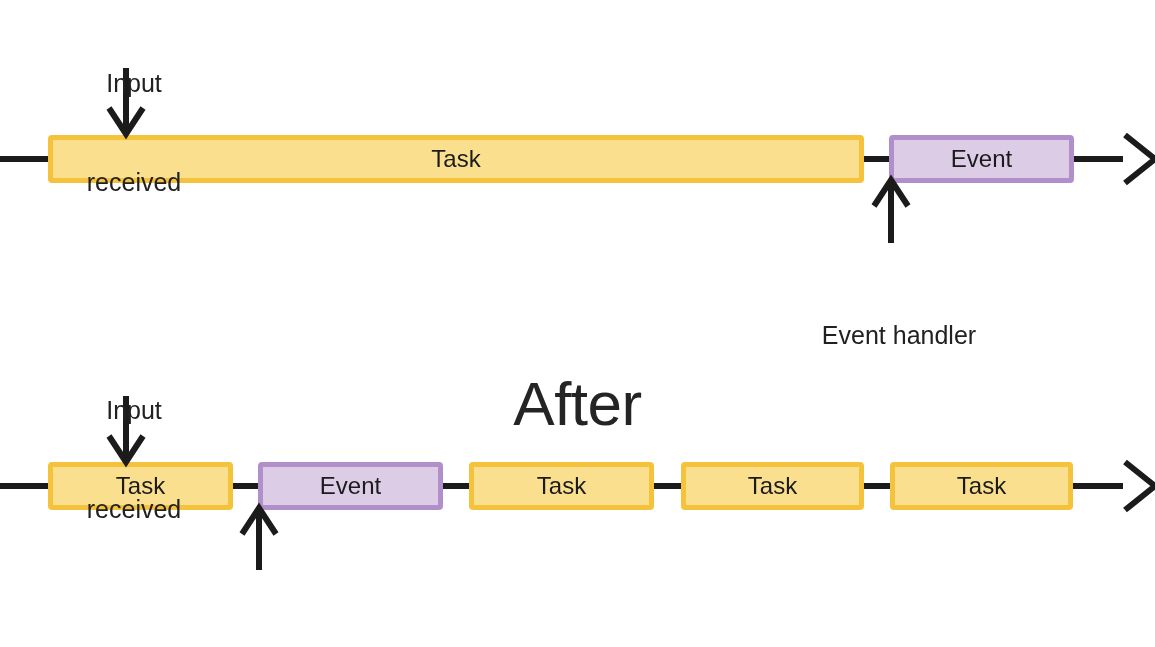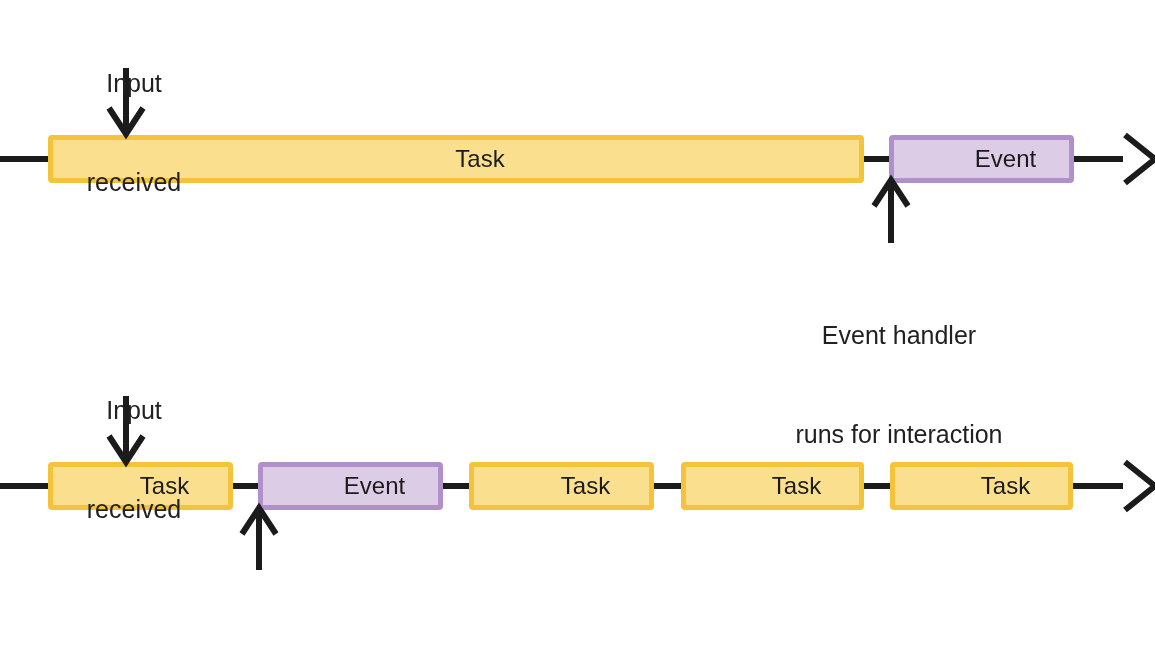--- a/index.html
+++ b/index.html
@@ -46,21 +46,20 @@
     white-space: pre;
     margin-left: 8px;
   }
   .box-label {
     position: absolute;
     font-size: 24px;
     color: #1b1b1b;
     text-align: center;
     line-height: 1;
     white-space: nowrap;
-    padding-left: 24px;
   }
 </style>
 </head>
 <body>
 
 <div id="canvas">
 
   <svg class="layer" viewBox="0 0 1155 647" xmlns="http://www.w3.org/2000/svg">
     <g id="svg-root">
         <g>
@@ -90,29 +89,29 @@
           <line x1="126" y1="396" x2="126" y2="458" stroke="#1b1b1b" stroke-width="6"></line>
           <path d="M 109 436 L 126 462 L 143 436" fill="none" stroke="#1b1b1b" stroke-width="6" stroke-linecap="butt" stroke-linejoin="miter"></path>
         </g>
         <g>
           <line x1="259" y1="570" x2="259" y2="512" stroke="#1b1b1b" stroke-width="6"></line>
           <path d="M 242 534 L 259 508 L 276 534" fill="none" stroke="#1b1b1b" stroke-width="6" stroke-linecap="butt" stroke-linejoin="miter"></path>
         </g>
       </g>
   </svg>
 
+  <div class="sect-title" style="left:0;top:373px;width:1155px;">After</div>
 
   <div class="annot" style="left:0px;top:0px;width:252px;">
     <div>Input</div>
     <div>received</div>
   </div>
 
   <div class="annot" style="left:641px;top:252px;width:500px;">
     <div>Event handler</div>
-    <div>runs for interaction</div>
   </div>
 
   <div class="annot" style="left:0px;top:327px;width:252px;">
     <div>Input</div>
     <div>received</div>
   </div>
 
   <div class="annot" style="left:9px;top:578px;width:500px;">
     <div>Event handler</div>
     

